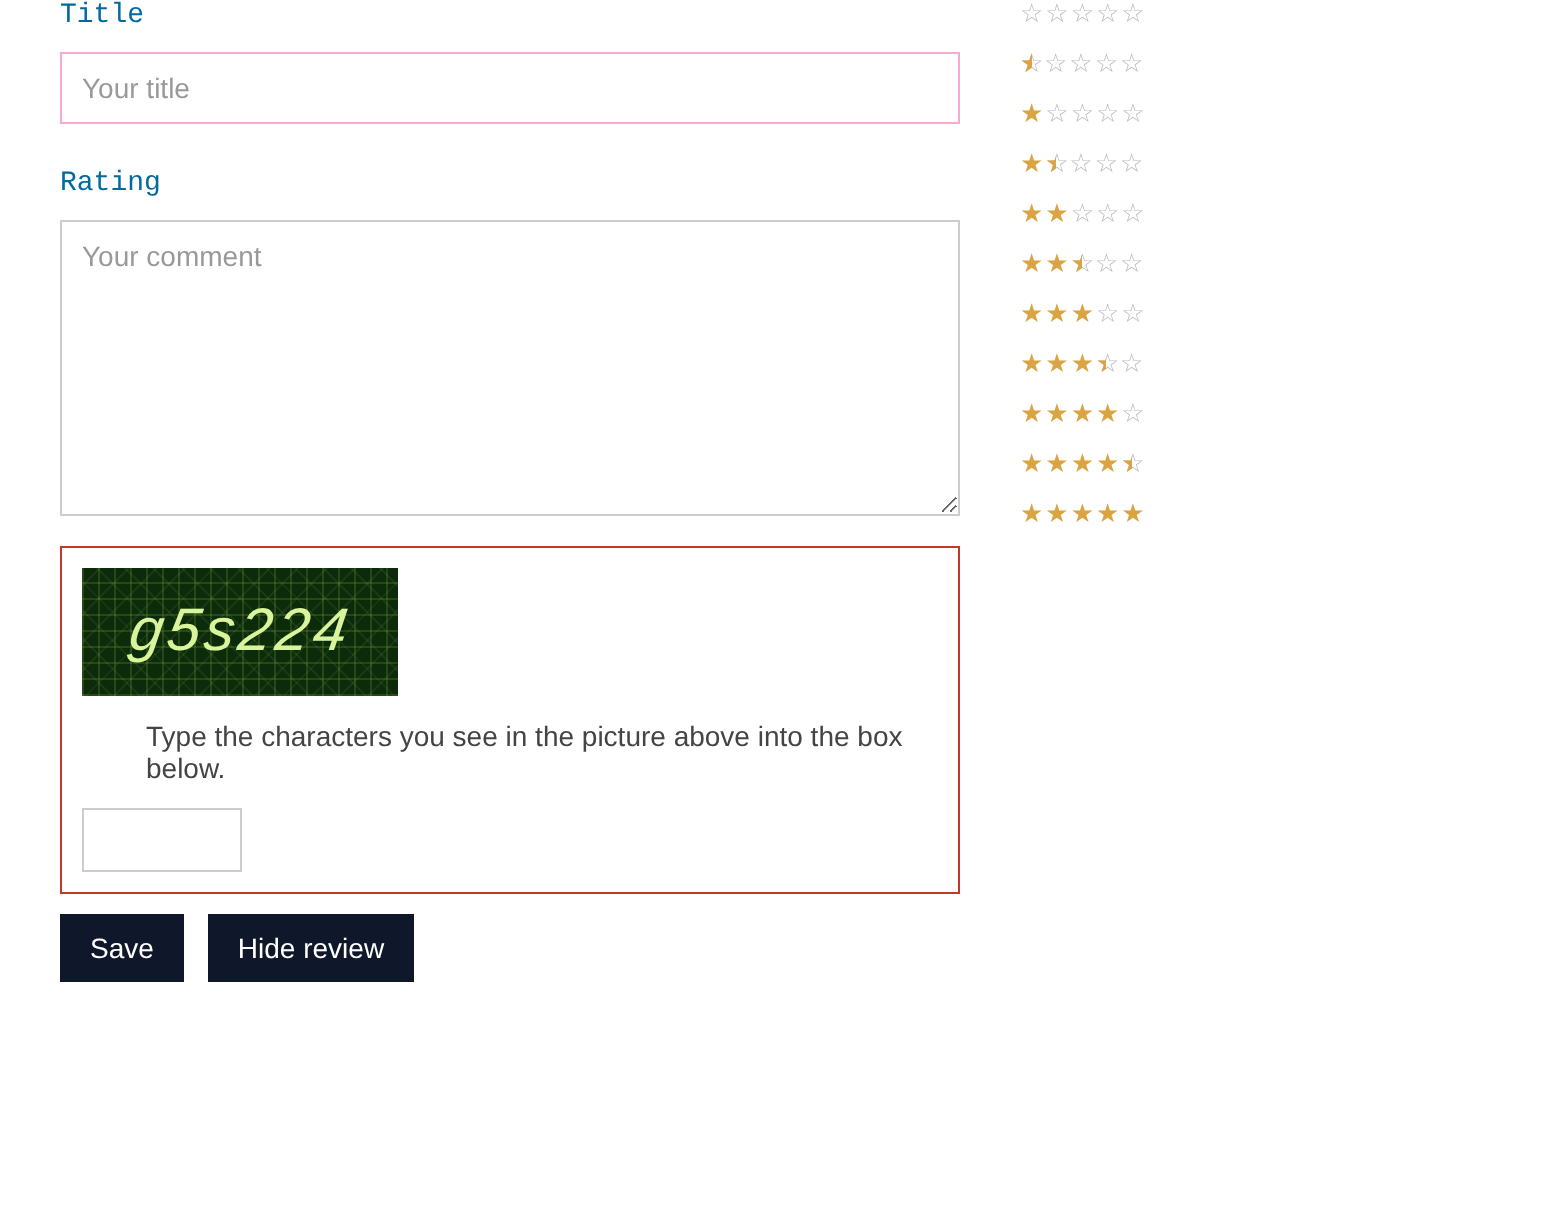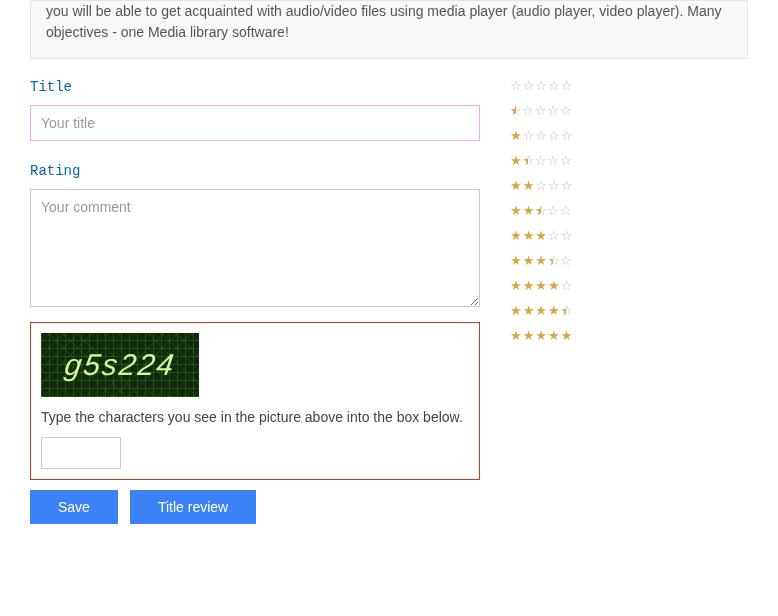--- a/index.html
+++ b/index.html
@@ -45,21 +45,21 @@
       width: 100%;
       padding: 9px 10px;
       border: 1px solid #f9a8d4;
       font-size: 14px;
       color: #333;
       margin-bottom: 22px;
     }
     .title-input::placeholder { color: #999; }
     .comment-area {
       width: 100%;
-      height: 118px;
+      height: 148px;
       padding: 9px 10px;
       border: 1px solid #ccc;
       font-size: 14px;
       font-family: Arial, Helvetica, sans-serif;
       resize: both;
       margin-bottom: 12px;
     }
     .comment-area::placeholder { color: #999; }
     .captcha-box {
       border: 1px solid #c0392b;
@@ -91,33 +91,34 @@
       font-family: "Comic Sans MS", cursive, sans-serif;
       font-style: italic;
       font-size: 30px;
       color: #d8f59c;
       letter-spacing: 2px;
       transform: skewX(-8deg);
     }
     .captcha-instruction {
       color: #444;
       margin-bottom: 12px;
+      margin-left: 32px;
     }
     .captcha-input {
       width: 80px;
       padding: 7px 6px;
       border: 1px solid #ccc;
       font-size: 14px;
     }
     .button-row { display: flex; gap: 12px; }
     .btn {
-      background: #3b82f6;
+      background: #0f172a;
       color: #fff;
       border: none;
-      padding: 9px 28px;
+      padding: 9px 15px;
       font-size: 14px;
       cursor: pointer;
     }
     .rating-list { }
     .rating-row {
       display: flex;
       gap: 1px;
       margin-bottom: 12px;
       cursor: pointer;
       font-size: 13px;
@@ -137,23 +138,20 @@
       overflow: hidden;
       color: #d9a441;
     }
     .star-half .half-empty { color: #bbb; }
   </style>
 </head>
 <body>
 
 <div class="page-wrapper">
 
-  <div class="description-box">
-    <span>you will be able to get acquainted with audio/video files using media player (audio player, video player). Many objectives - one Media library software!</span>
-  </div>
 
 
   <div class="review-body">
     <div class="left-col">
 
       <label class="field-label">Title</label>
       <input type="text" class="title-input" placeholder="Your title" style="">
 
       <label class="field-label">Rating</label>
       <textarea class="comment-area" placeholder="Your comment" style=""></textarea>
@@ -162,21 +160,21 @@
         <div class="captcha-img">
           <div class="captcha-grid"></div>
           <div class="captcha-text">g5s224</div>
         </div>
         <div class="captcha-instruction">Type the characters you see in the picture above into the box below.</div>
         <input type="text" class="captcha-input" style="">
       </div>
 
       <div class="button-row">
         <button class="btn">Save</button>
-        <button class="btn">Title review</button>
+        <button class="btn">Hide review</button>
       </div>
     </div>
 
     <div class="right-col">
       <div class="rating-list" id="rating-list">
           <div class="rating-row">
             <span class="star-empty">☆</span>
             <span class="star-empty">☆</span>
             <span class="star-empty">☆</span>
             <span class="star-empty">☆</span>

